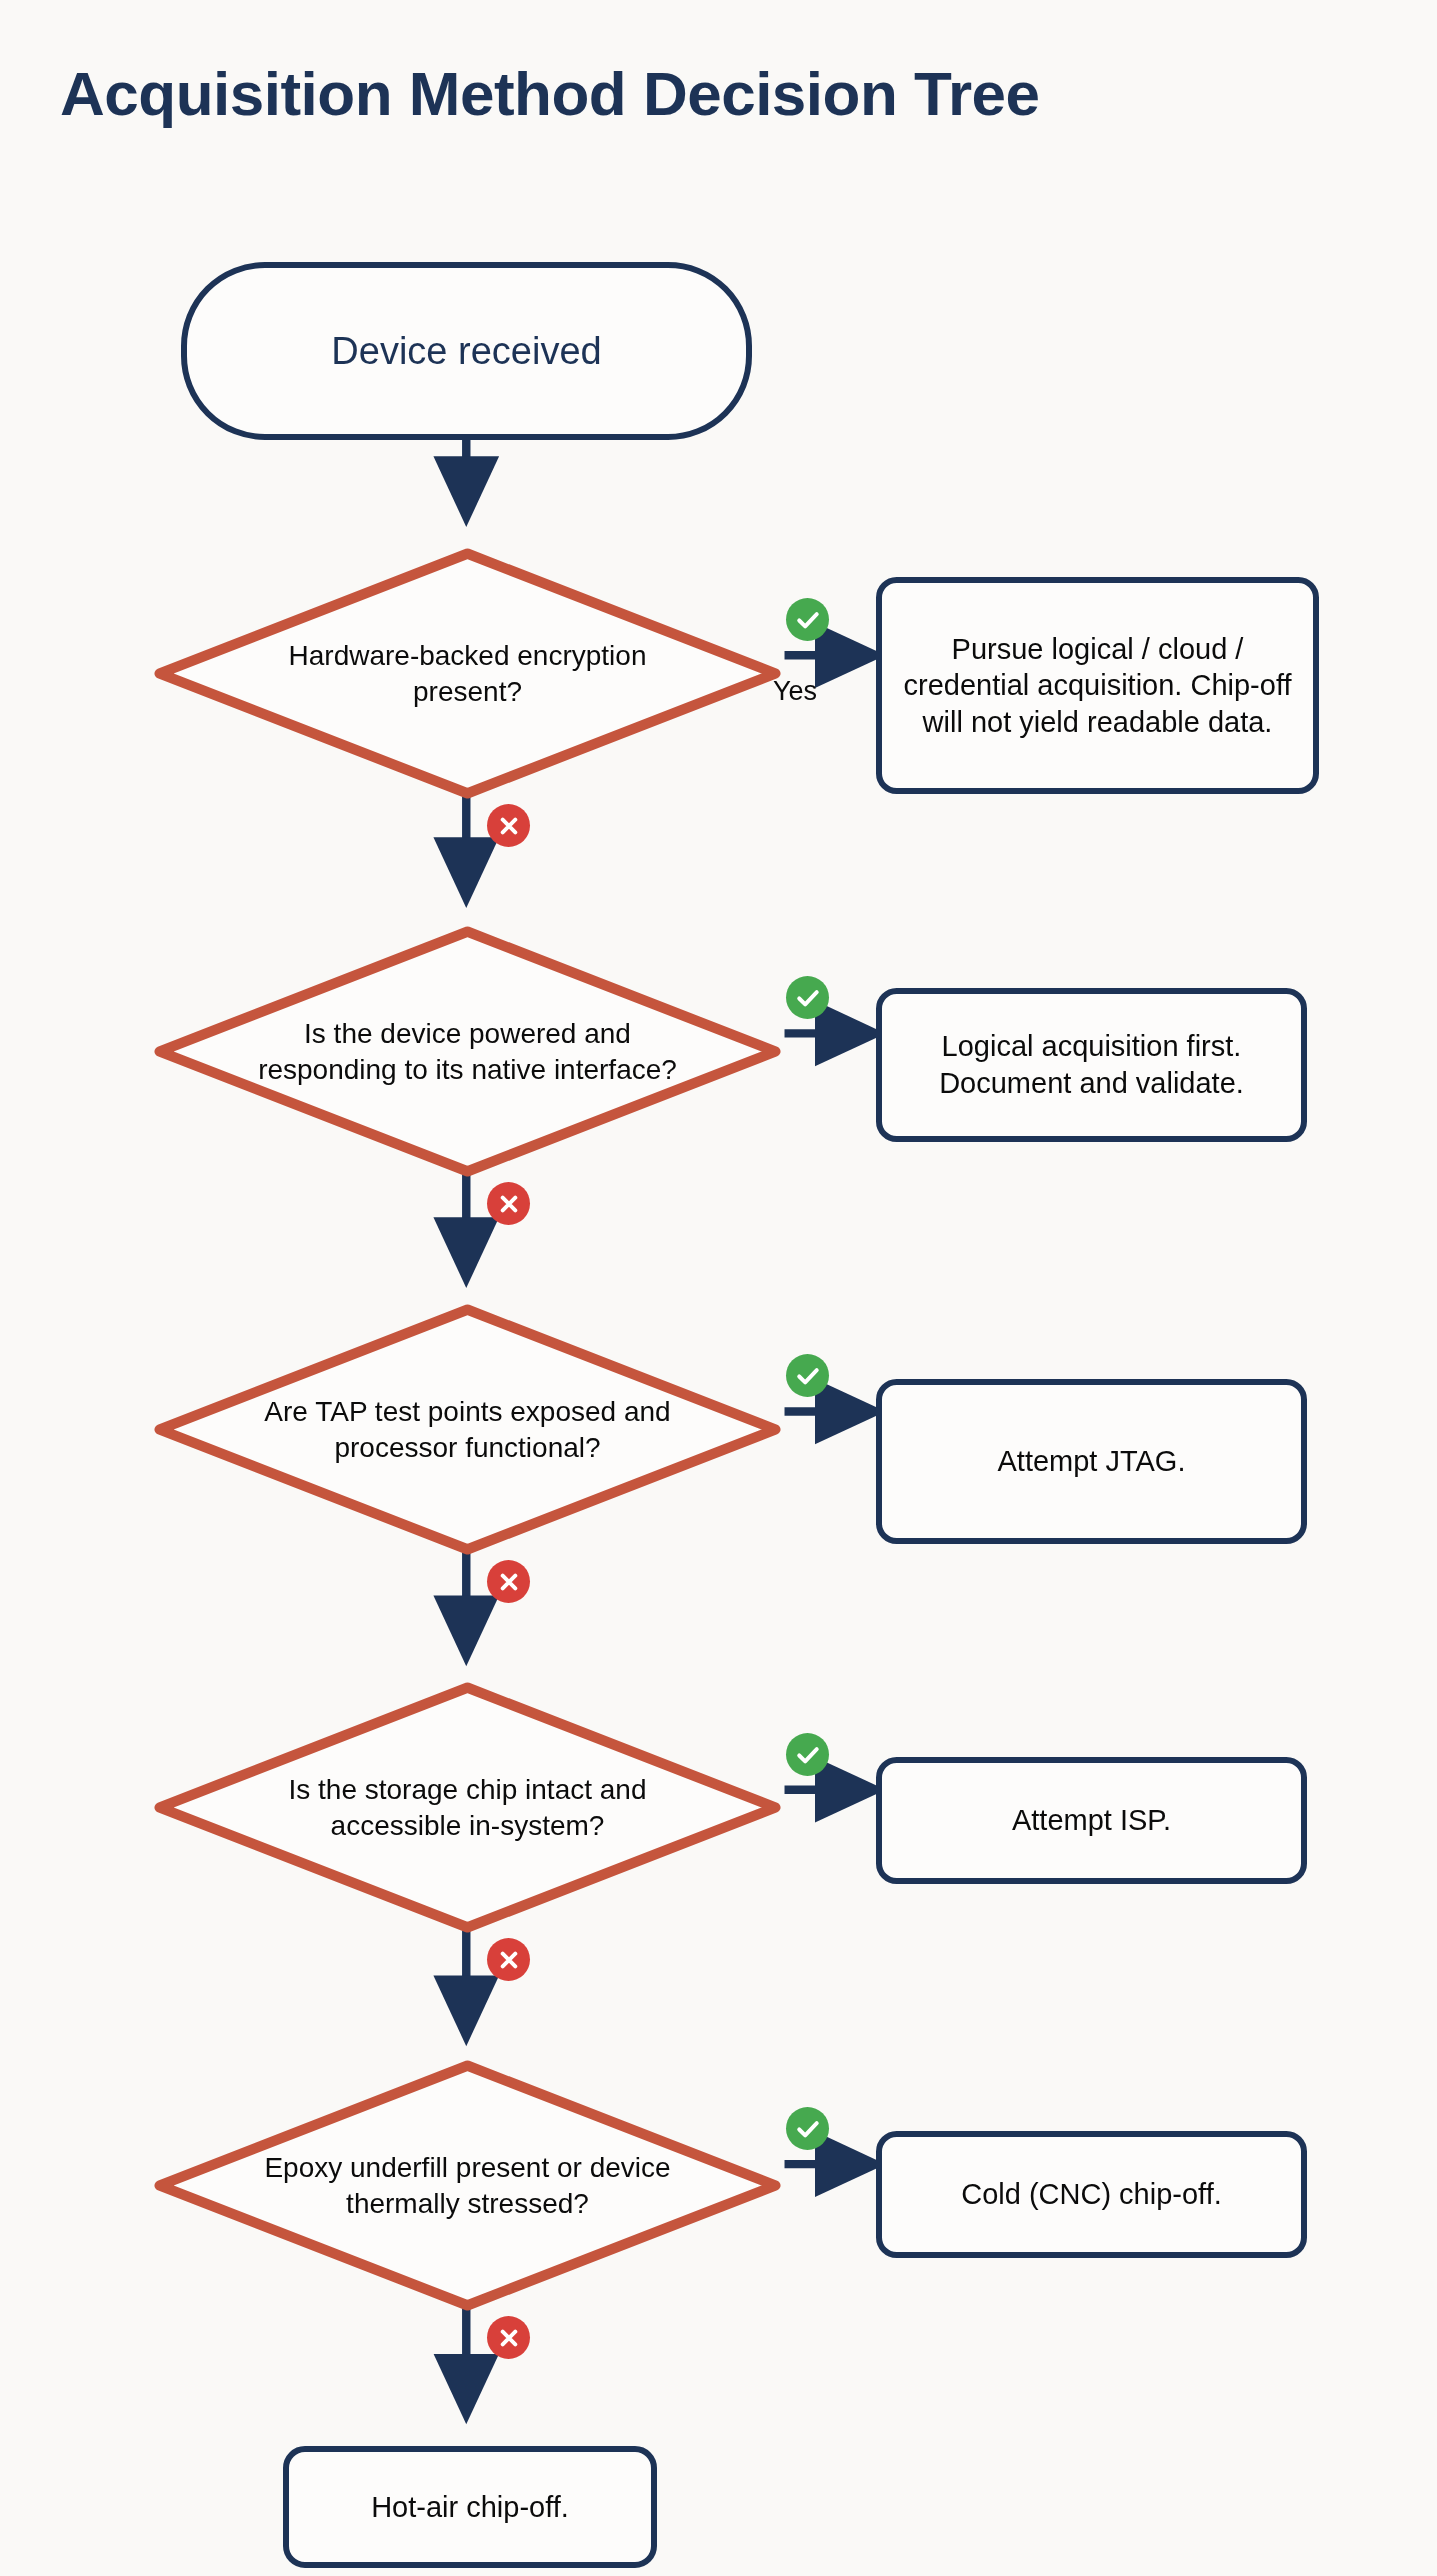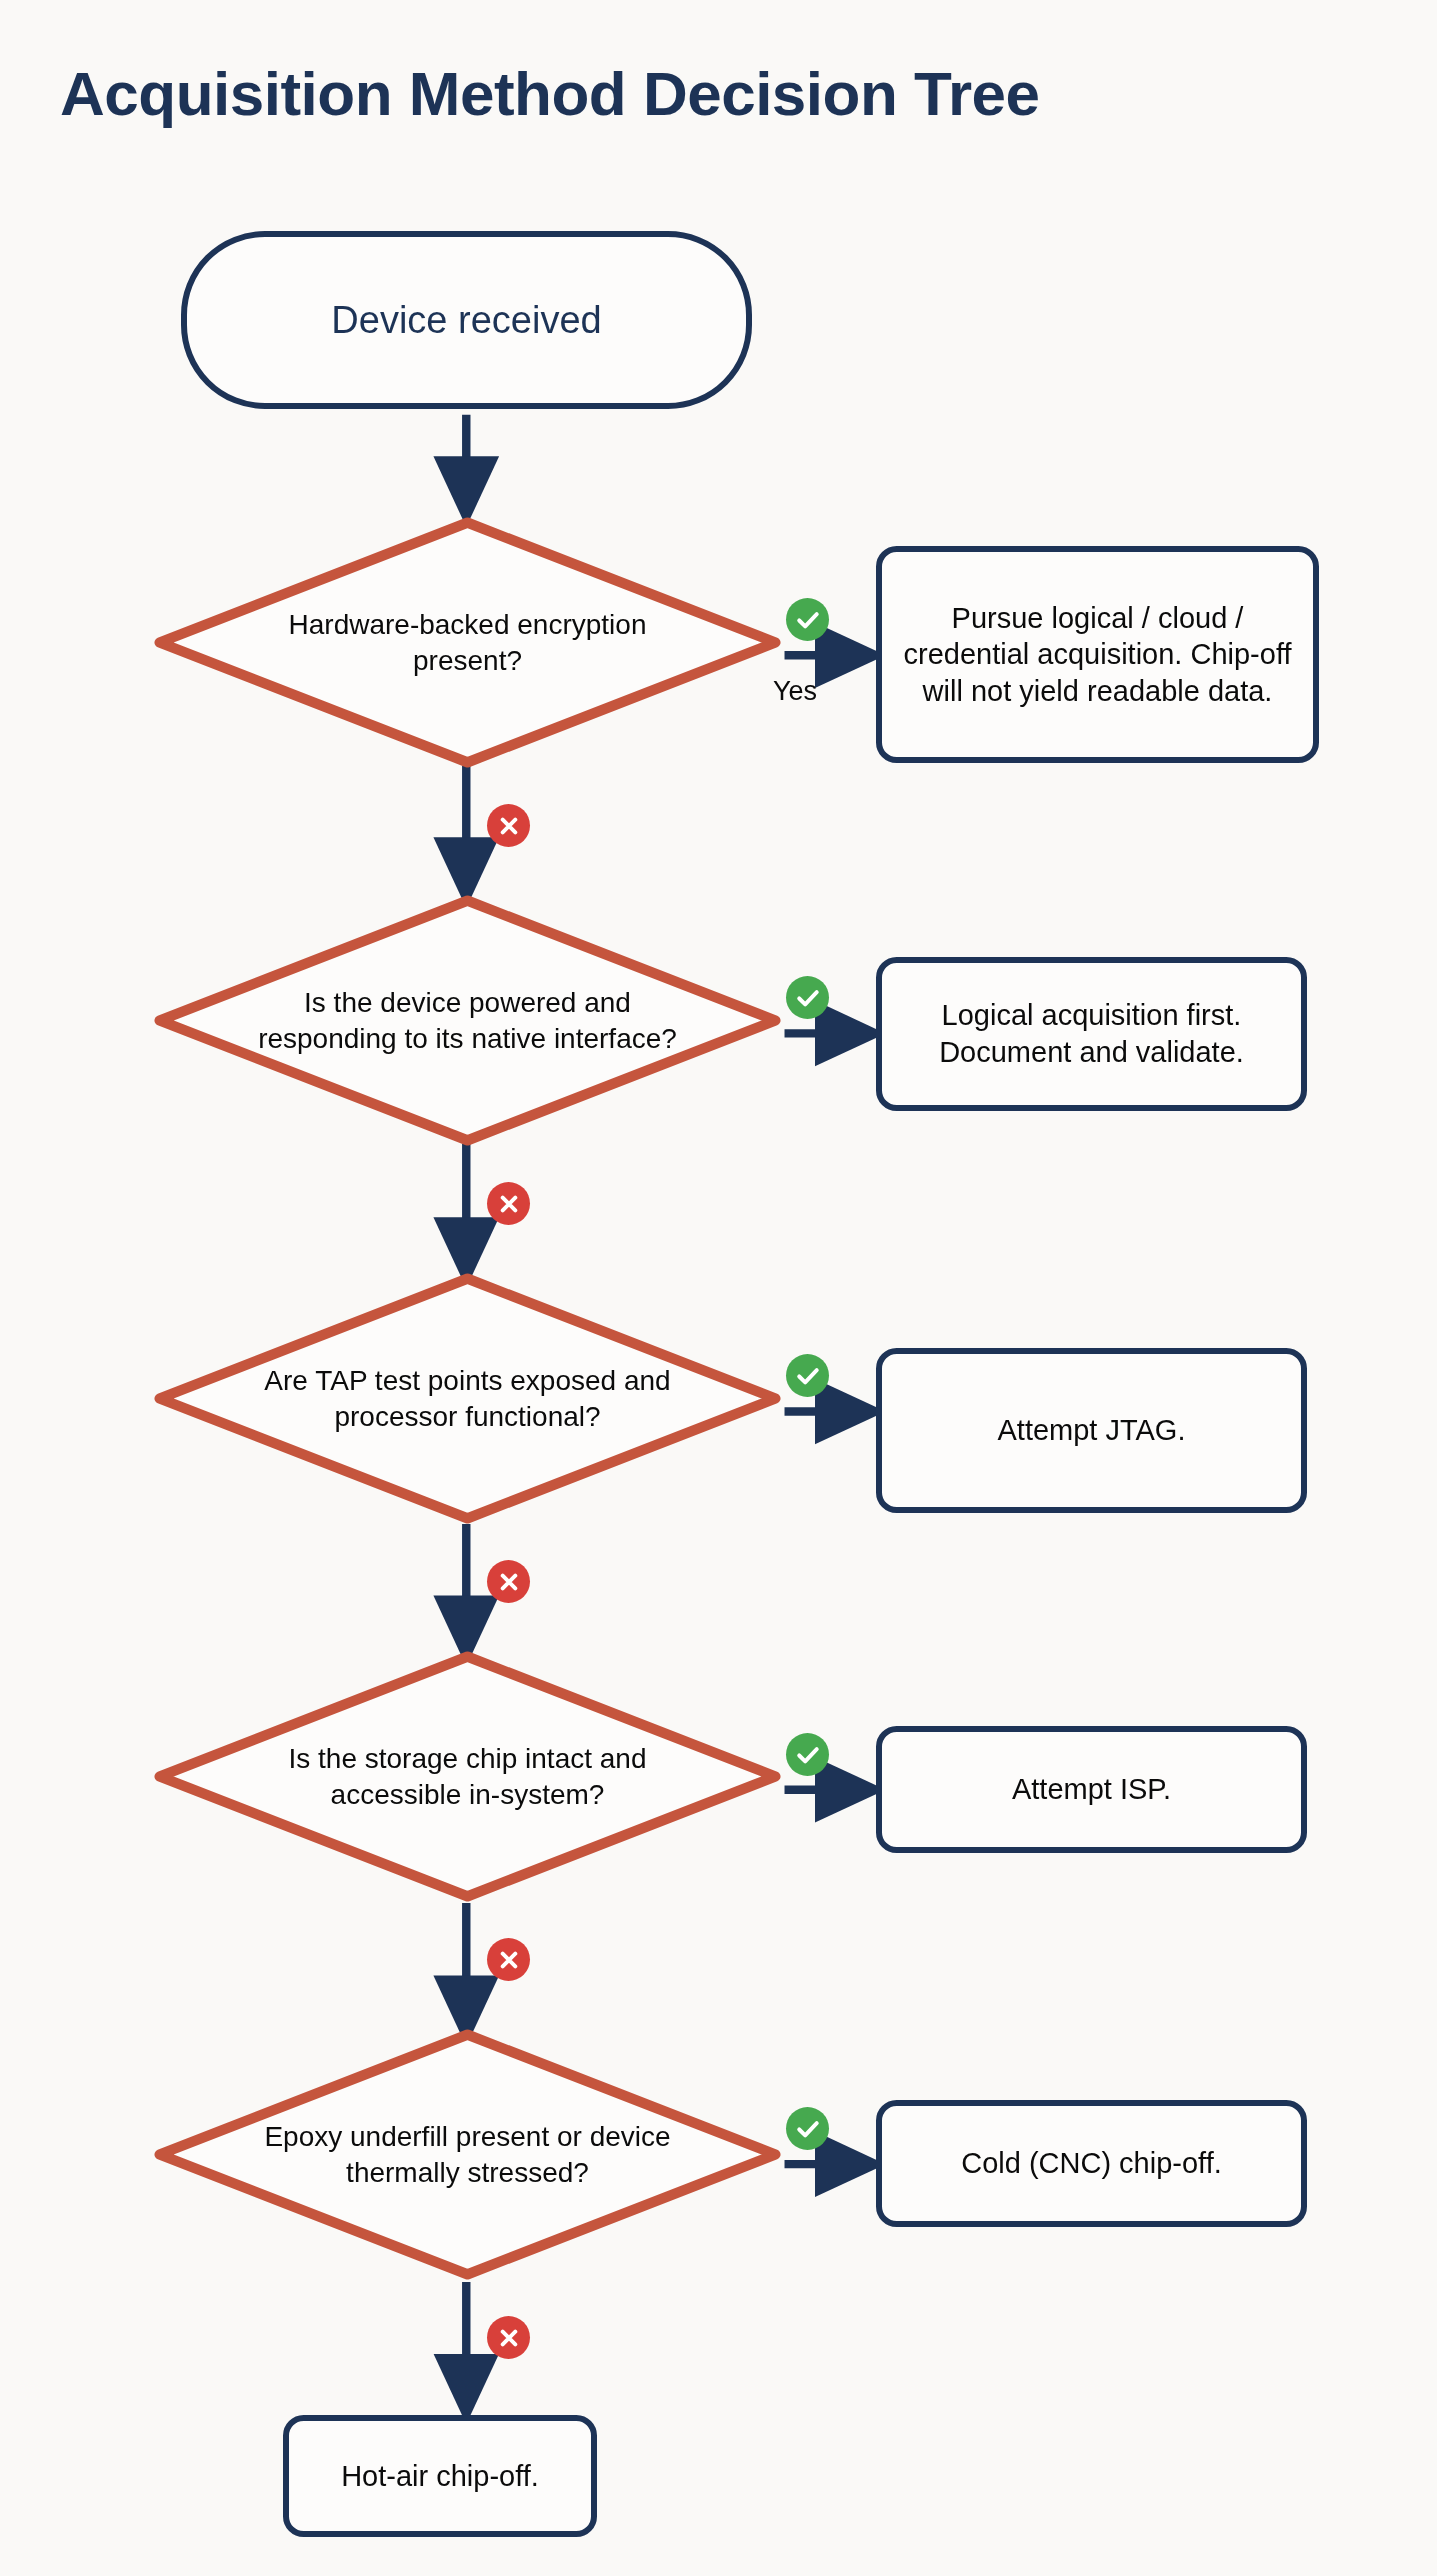--- a/index.html
+++ b/index.html
@@ -36,20 +36,21 @@
   }
 
   .node {
     position: absolute;
     box-sizing: border-box;
     display: flex;
     align-items: center;
     justify-content: center;
     text-align: center;
     color: #0b0b0b;
+    margin-top: 31px;
   }
 
   
   .start-node {
     border: 6.6px solid #1d3356;
     border-radius: 84px;
     background: #fdfcfb;
     font-size: 38px;
     color: #1d3356;
     font-weight: normal;
@@ -205,21 +206,21 @@
   </div>
 
   <div class="node outcome-node" style="left:876px; top:1726px; width:431px; height:127px;">
     <span>Attempt ISP.</span>
   </div>
 
   <div class="node outcome-node" style="left:876px; top:2100px; width:431px; height:127px;">
     <span>Cold (CNC) chip-off.</span>
   </div>
 
-  <div class="node outcome-node" style="left:283px; top:2415px; width:314px; height:122px;">
+  <div class="node outcome-node" style="left:283px; top:2415px; width:374px; height:122px;border-radius:22px;">
     <span>Hot-air chip-off.</span>
   </div>
 
   <div class="badge yes" style="left:786px; top:598px;">
     <svg viewBox="0 0 24 24" xmlns="http://www.w3.org/2000/svg">
       <path d="M4.5 12.4 L9.6 17.4 L19.5 7.0" fill="none" stroke="#ffffff" stroke-width="3.4" stroke-linecap="round" stroke-linejoin="round"></path>
     </svg>
   </div>
   <div class="badge yes" style="left:786px; top:976px;">
     <svg viewBox="0 0 24 24" xmlns="http://www.w3.org/2000/svg">

